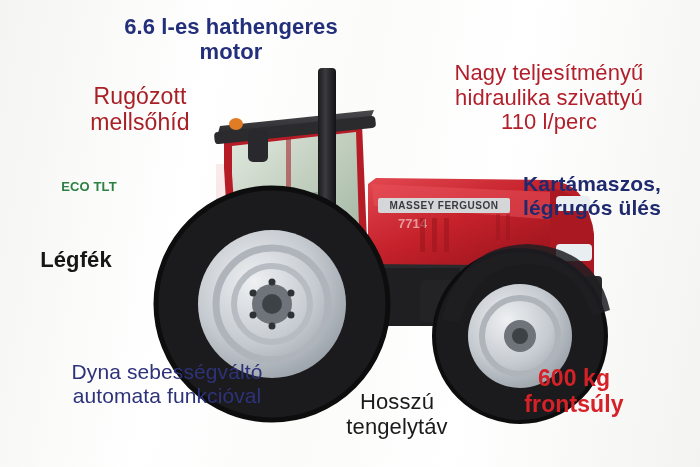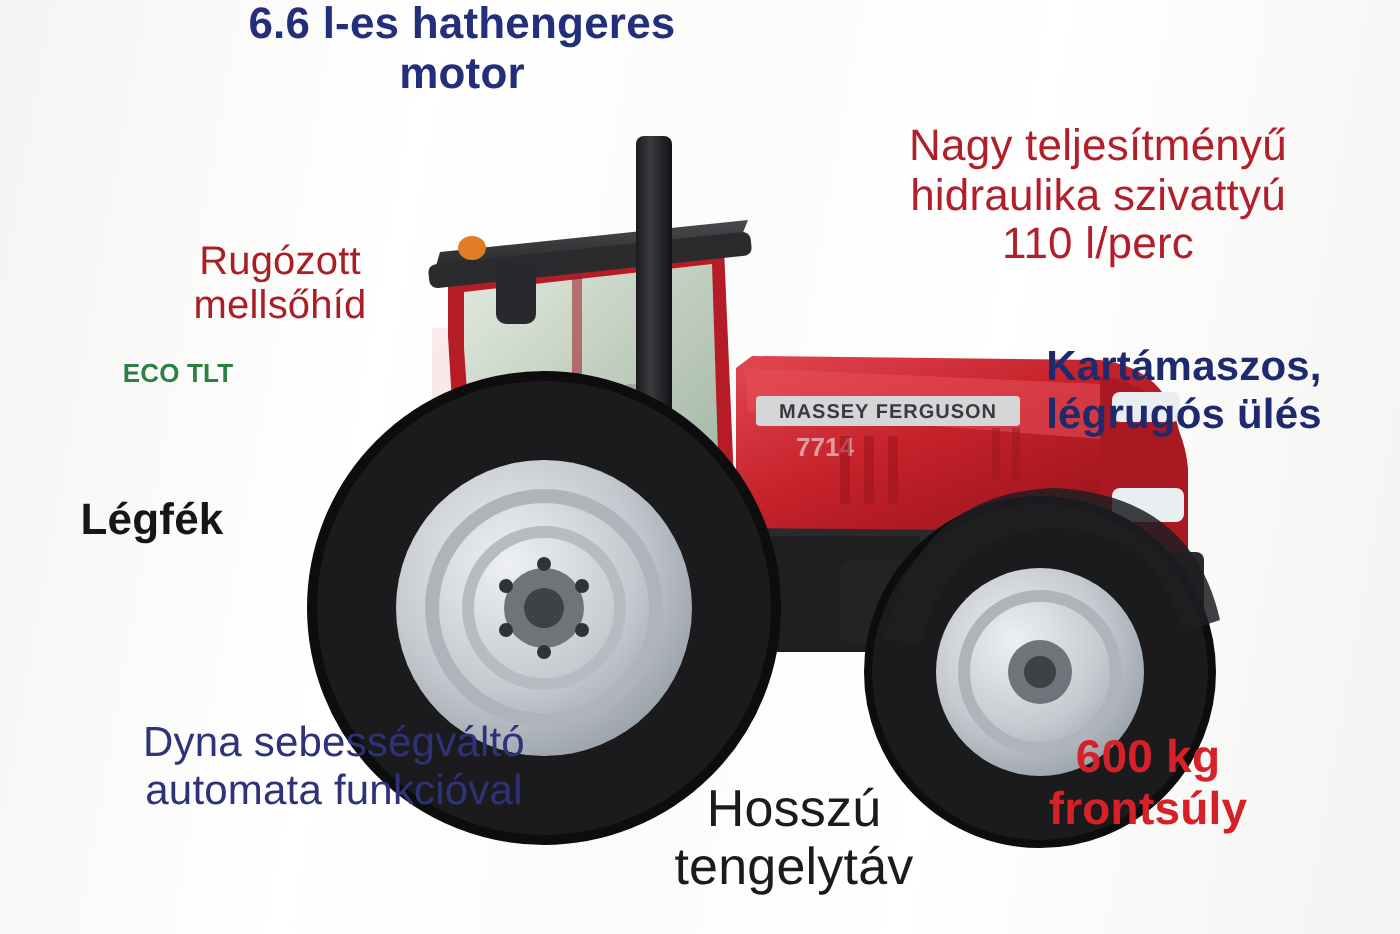--- a/index.html
+++ b/index.html
@@ -17,28 +17,28 @@
     overflow:hidden;
   }
   
   .callout{
     position:absolute;
     line-height:1.12;
     white-space:pre-line;
     letter-spacing:.1px;
     z-index:40;
   }
-  .c-engine   {left:86px; top:0;  width:290px; text-align:center; color:#232f7a; font-weight:bold; font-size:22px;}
-  .c-front    {left:40px; top:84px; width:200px; text-align:center; color:#a81f25; font-size:20px;margin-top:36px;}
+  .c-engine   {left:86px; top:15px;  width:290px; text-align:center; color:#232f7a; font-weight:bold; font-size:22px;}
+  .c-front    {left:40px; top:84px; width:200px; text-align:center; color:#a81f25; font-size:23px;}
   .c-hydr     {left:404px;top:27px; width:290px; text-align:center; color:#b21f2b; font-size:22px;margin-top:34px;}
   .c-eco      {left:14px; top:180px;width:150px; text-align:center; color:#2c8043; font-weight:bold; font-size:13px;}
   .c-seat     {left:492px;top:172px;width:200px; text-align:center; color:#1f2a6e; font-weight:bold; font-size:21px;}
   .c-brake    {left:16px; top:248px;width:120px; text-align:center; color:#161616; font-weight:bold; font-size:22px;}
   .c-dyna     {left:22px; top:360px;width:290px; text-align:center; color:#2e3278; font-size:21px;}
-  .c-wheel    {left:312px;top:390px;width:170px; text-align:center; color:#1b1b1b; font-size:26px;}
+  .c-wheel    {left:312px;top:390px;width:170px; text-align:center; color:#1b1b1b; font-size:22px;}
   .c-weight   {left:484px;top:340px;width:180px; text-align:center; color:#d62128; font-weight:bold; font-size:23px;margin-top:26px;}
 
   
   #tractor{
     position:absolute;
     left:120px; top:68px;
     width:520px; height:362px;
     z-index:10;
   }
   #tractor svg{display:block;width:100%;height:100%;}

